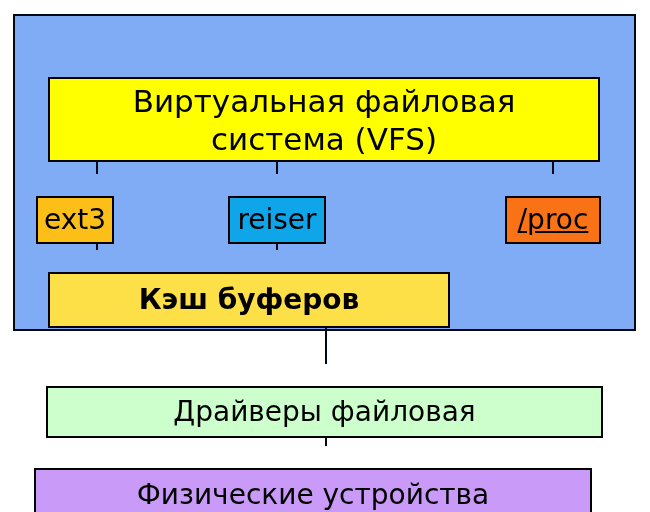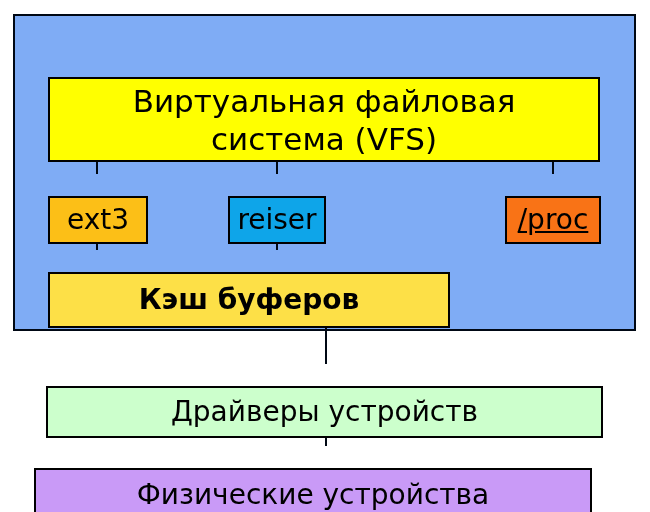--- a/index.html
+++ b/index.html
@@ -36,21 +36,21 @@
     position: absolute;
     width: 2px;
     background: #000814;
   }
   .title-text   { font-size: 31px; line-height: 38px; }
   .node-text    { font-size: 28px; line-height: 32px; }
 
   
   #outer     { left: 13px;  top: 14px;  width: 623px; height: 317px; }
   #vfs       { left: 48px;  top: 53px;  width: 552px; height: 85px;  }
-  #ext3      { left: 48px;  top: 172px; width: 100px;  height: 48px;  }
+  #ext3      { left: 36px;  top: 172px; width: 78px;  height: 48px;  }
   #reiser    { left: 228px; top: 172px; width: 98px;  height: 48px;  }
   #proc      { left: 505px; top: 172px; width: 96px;  height: 48px;  }
   #cache     { left: 48px;  top: 248px; width: 402px; height: 56px;  }
   #drivers   { left: 46px;  top: 362px; width: 557px; height: 52px;  }
   #physical  { left: 34px;  top: 444px; width: 558px; height: 54px;  }
 
   #edge-vfs-ext3     { left: 96px;  top: 136px; height: 38px; }
   #edge-vfs-reiser   { left: 276px; top: 136px; height: 38px; }
   #edge-vfs-proc     { left: 552px; top: 136px; height: 38px; }
   #edge-ext3-cache   { left: 96px;  top: 218px; height: 32px; }
@@ -77,17 +77,17 @@
 система (VFS)</div>
 
   <div id="ext3" class="box node-text" style="background: rgb(252, 191, 23);">ext3</div>
 
   <div id="reiser" class="box node-text" style="background: #0ea5e9;">reiser</div>
 
   <div id="proc" class="box node-text" style="background: #f97316; text-decoration: underline;">/proc</div>
 
   <div id="cache" class="box node-text" style="background: #fde047; font-weight: bold;">Кэш буферов</div>
 
-  <div id="drivers" class="box node-text" style="background: rgb(204, 255, 204);">Драйверы устройств</div>
+  <div id="drivers" class="box node-text" style="background: rgb(204, 255, 204);">Драйверы файловая</div>
 
   <div id="physical" class="box node-text" style="background: rgb(201, 154, 247);">Физические устройства</div>
 
 </div>
 
 </body></html>

